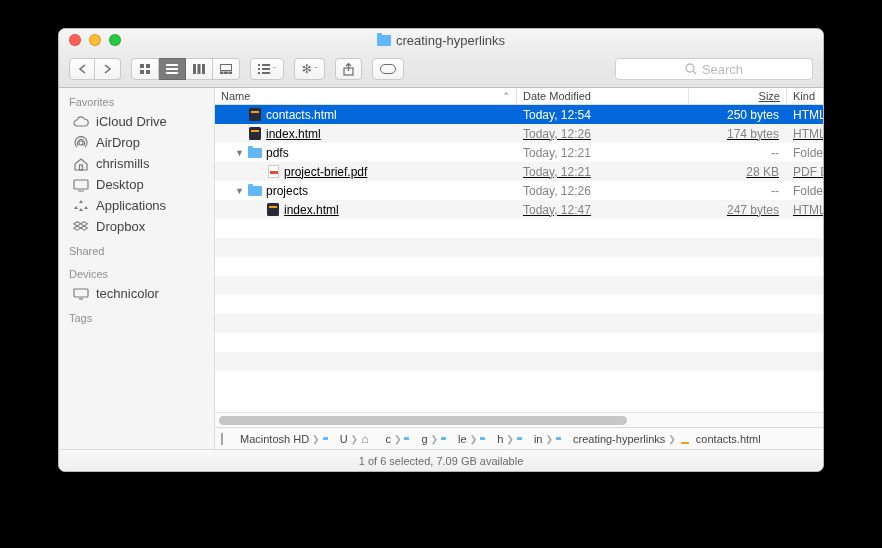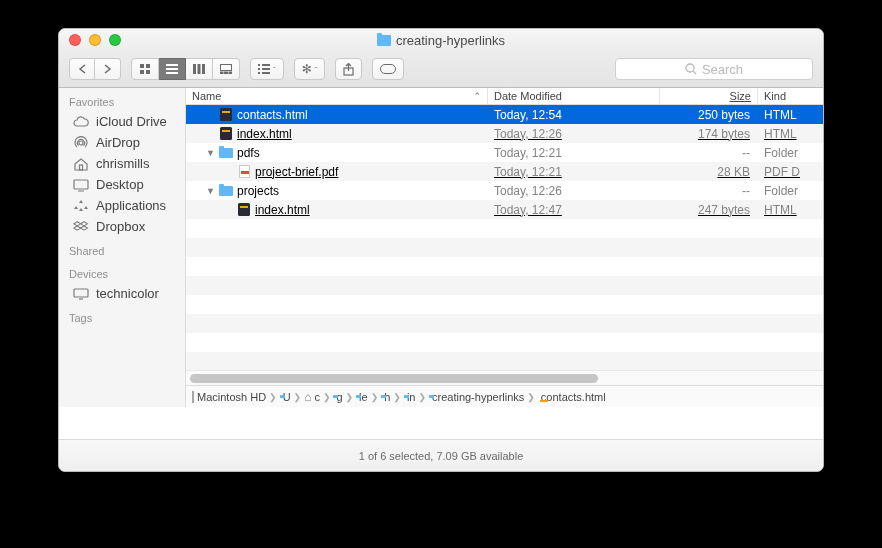--- a/index.html
+++ b/index.html
@@ -21,21 +21,21 @@
   .tbtn:first-child { border-radius: 4px 0 0 4px; }
   .tbtn:last-child { border-radius: 0 4px 4px 0; }
   .tbtn + .tbtn { border-left: none; }
   .tbtn.single { border-radius: 4px; }
   .tbtn.active { background: #7b7b7b; color: #fff; border-color: #6a6a6a; }
   .dd-caret { font-size: 8px; margin-left: 3px; }
   .spacer { flex: 1; }
   .search { width: 198px; height: 22px; border: 1px solid #cfcfcf; border-radius: 4px; background: #fff; display: flex; align-items: center; justify-content: center; gap: 5px; color: #bababa; font-size: 13px; }
 
   .body { flex: 1; display: flex; min-height: 0; }
-  .sidebar { width: 127px; background: #f5f5f5; border-right: 1px solid #dcdcdc; font-size: 13px; overflow: hidden; }
+  .sidebar { width: 156px; background: #f5f5f5; border-right: 1px solid #dcdcdc; font-size: 13px; overflow: hidden; }
   .side-sec { color: #8f8f8f; font-size: 11px; font-weight: 500; padding: 8px 10px 3px; }
   .side-item { display: flex; align-items: center; gap: 7px; padding: 3px 10px 3px 14px; color: #424242; white-space: nowrap; overflow: hidden; text-overflow: ellipsis; }
   .sicon { width: 16px; height: 14px; color: #7d7d7d; display: flex; align-items: center; justify-content: center; flex-shrink: 0; }
 
   .main { flex: 1; display: flex; flex-direction: column; min-width: 0; }
   .cols { height: 17px; background: #fff; border-bottom: 1px solid #dcdcdc; display: flex; font-size: 11px; color: #444; }
   .col { display: flex; align-items: center; padding: 0 6px; border-right: 1px solid #e5e5e5; }
   .col.name { flex: 0 0 302px; justify-content: space-between; }
   .col.date { flex: 0 0 172px; }
   .col.size { flex: 0 0 98px; justify-content: flex-end; text-decoration: underline; }
@@ -59,26 +59,26 @@
   .ic-folder { width: 14px; height: 10px; background: #61b7f8; border-radius: 1px; position: relative; }
   .ic-folder::before { content:""; position:absolute; top:-2px; left:0; width:5px; height:3px; background:#61b7f8; border-radius:1px 1px 0 0; }
   .ic-pdf { width: 11px; height: 13px; background: #fff; border: 0.5px solid #cbcbcb; position: relative; }
   .ic-pdf::after { content:""; position:absolute; top:5px; left:1px; width:8px; height:3px; background:#e64a3b; }
 
   .hscroll { height: 15px; background: #fafafa; border-top: 1px solid #e8e8e8; position: relative; }
   .hthumb { position: absolute; left: 4px; top: 3px; height: 9px; width: 408px; background: #c6c6c6; border-radius: 5px; }
 
   .pathbar { height: 22px; border-top: 1px solid #dcdcdc; background: #fafafa; display: flex; align-items: center; padding: 0 6px; font-size: 11px; color: #454545; gap: 3px; overflow: hidden; white-space: nowrap; }
   .pchev { color: #a9a9a9; font-size: 9px; }
-  .pi { display: flex; align-items: center; gap: 3px; max-width: 140px; overflow: hidden; }
+  .pi { display: flex; align-items: center; gap: 17px; max-width: 140px; overflow: hidden; }
   .pi span:last-child { overflow: hidden; text-overflow: ellipsis; }
   .ic-disk { width: 12px; height: 12px; background: linear-gradient(#d9d9d9,#b9b9b9); border-radius: 2px; border: 0.5px solid #a5a5a5; }
   .ic-home { font-size: 12px; color: #7d7d7d; }
 
-  .status { height: 32px; background: linear-gradient(#f8f8f8,#efefef); border-top: 1px solid #dcdcdc; font-size: 11px; color: #6b6b6b; display: flex; align-items: center; justify-content: center; margin-top: 32px; }
+  .status { height: 22px; background: linear-gradient(#f8f8f8,#efefef); border-top: 1px solid #dcdcdc; font-size: 11px; color: #6b6b6b; display: flex; align-items: center; justify-content: center; }
 
   svg { display: block; }
 </style>
 </head>
 <body>
 
 <div class="window">
 
   <div class="titlebar">
     <div class="traffic">

